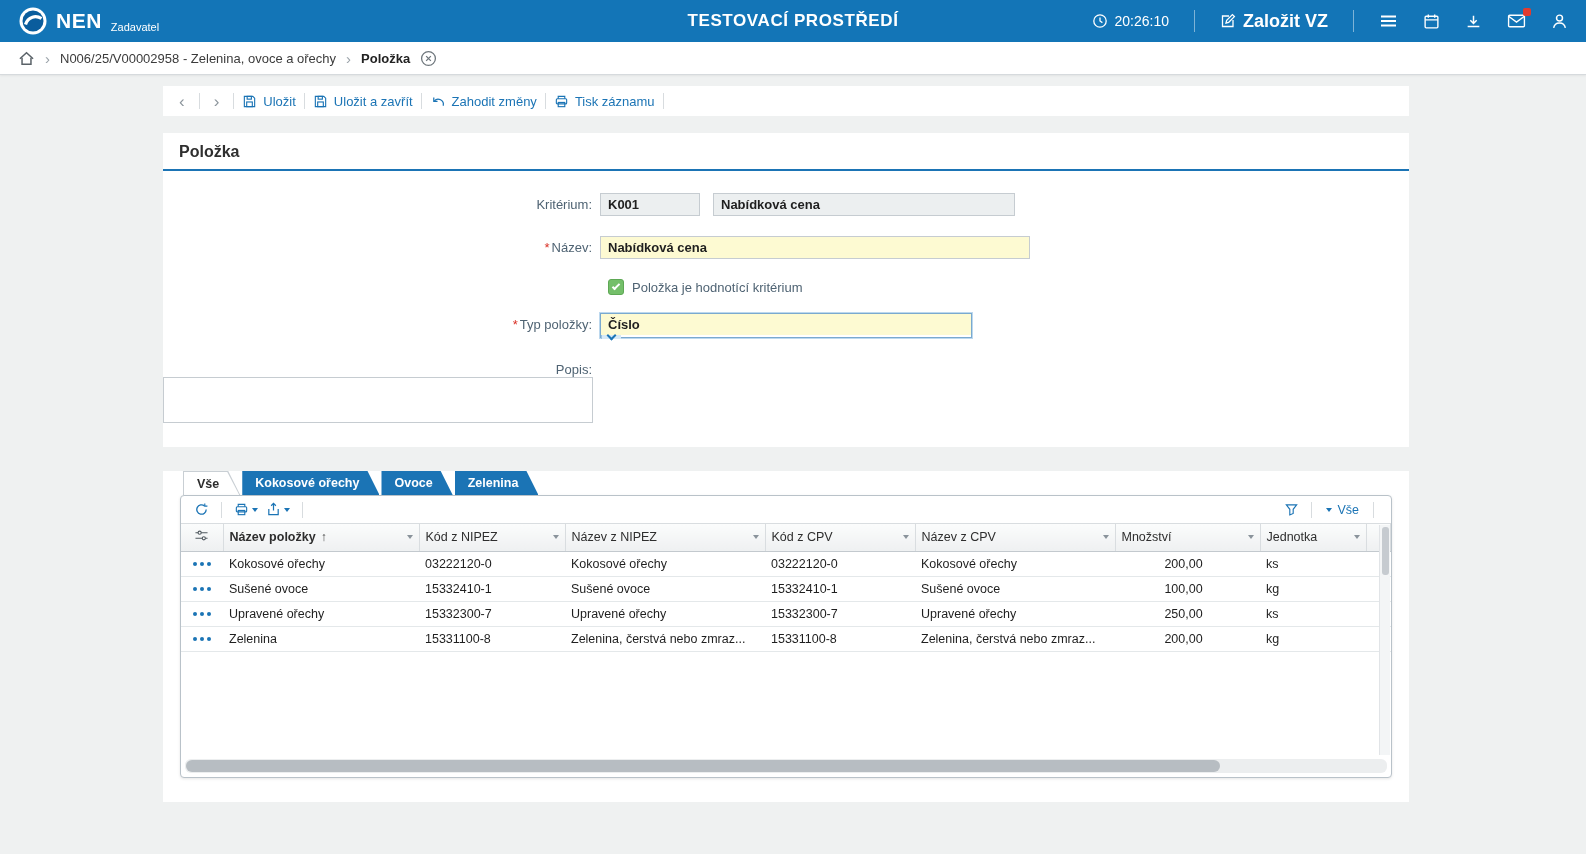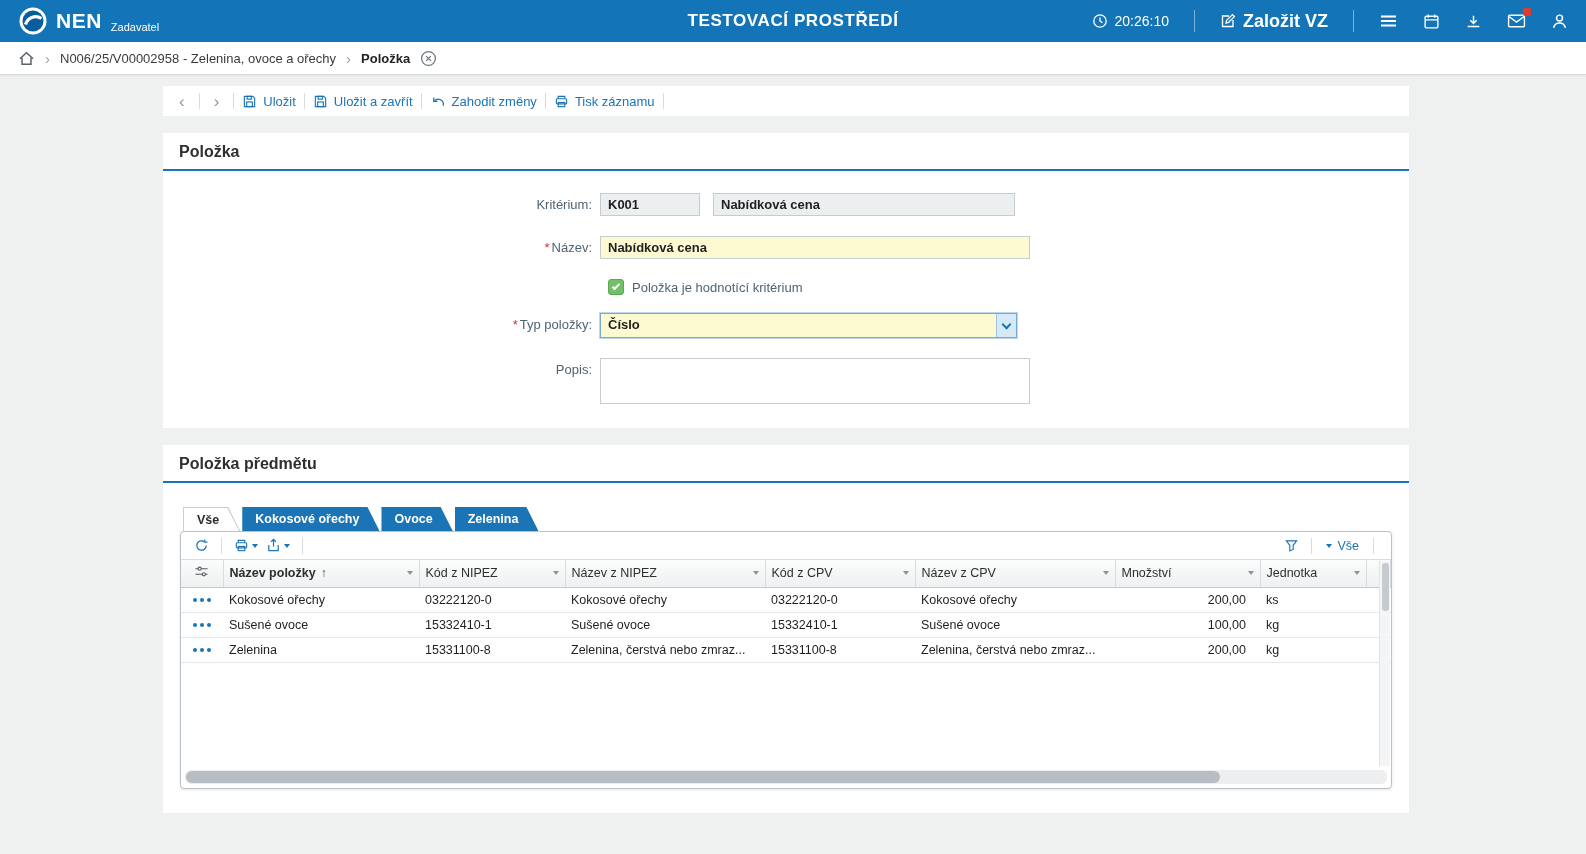--- a/index.html
+++ b/index.html
@@ -49,21 +49,21 @@
   .flabel { width:437px; text-align:right; padding-right:8px; color:#4f6373; padding-top:4px; }
   .req { color:#d93025; margin-right:2px; }
   .input { border:1px solid #c6ccd1; background:#eceff0; padding:3px 7px; font-weight:bold; font-size:13px; color:#1f1f1f; height:23px; }
   .input.yellow { background:#fdfad2; }
   .w-code { width:100px; margin-right:13px; }
   .w-name { width:302px; }
   .w-full { width:430px; }
   .chkrow { margin-left:445px; display:flex; align-items:center; gap:8px; color:#4f6373; margin-bottom:18px; }
   .chk { width:16px; height:16px; background:#74bf6a; border:1px solid #5ea855; border-radius:3px; position:relative; cursor:pointer; }
   .chk i { position:absolute; left:3px; top:4px; width:8px; height:4px; border-left:2px solid #fff; border-bottom:2px solid #fff; transform:rotate(-45deg); }
-  .select { width:417px; height:25px; display:flex; border:1px solid #7aa9cf; box-shadow:0 0 0 1px #bcd8ee; cursor:pointer; }
+  .select { width:372px; height:25px; display:flex; border:1px solid #7aa9cf; box-shadow:0 0 0 1px #bcd8ee; cursor:pointer;flex-direction:column; }
   .select .val { flex:1; background:#fdfad2; padding:3px 7px; font-weight:bold; color:#1f1f1f; }
   .select .arrow { width:20px; background:#d6e9f7; border-left:1px solid #9cc3e0; display:flex; align-items:center; justify-content:center; }
   .chev-down { width:7px; height:7px; border-right:2px solid #1b74b5; border-bottom:2px solid #1b74b5; transform:rotate(45deg); margin-top:-3px; }
   textarea.popis { width:430px; height:46px; border:1px solid #c6ccd1; background:#fff; resize:none; font-family:"Liberation Sans", sans-serif; font-size:13px; padding:4px 6px; }
 
   
   .tabsrow { display:flex; align-items:flex-end; margin:24px 0 0 20px; height:24px; }
   .tab { height:24px; background:#1b74b5; color:#fff; font-weight:bold; font-size:12.5px; padding:0 20px 0 13px; display:flex; align-items:center; clip-path:polygon(0 0, calc(100% - 12px) 0, 100% 100%, 0 100%); margin-right:2px; cursor:pointer; }
   .tab.active { background:#c9cfd4; color:#2c2c2c; position:relative; padding:0; }
   .tab.active .tab-inner { background:#fff; clip-path:polygon(0 0, calc(100% - 12px) 0, 100% 100%, 0 100%); height:23px; margin:1px 1px 0 1px; display:flex; align-items:center; padding:0 20px 0 13px; }
@@ -79,21 +79,21 @@
   .tri.blue { border-top-color:#1b74b5; }
 
   table.grid { width:100%; border-collapse:collapse; table-layout:fixed; }
   table.grid th { background:linear-gradient(#fbfcfc,#eef0f1); border-right:1px solid #d9dde0; border-bottom:1px solid #c3c9ce; padding:5px 6px; font-size:12.5px; font-weight:normal; color:#2e2e2e; text-align:left; height:27px; }
   table.grid th .h { display:flex; align-items:center; gap:5px; }
   table.grid th .h .lbl-b { font-weight:bold; }
   table.grid th .h .grow { flex:1; }
   table.grid th.c-act-h { text-align:center; }
   .sortarr { color:#444; font-size:12px; }
   table.grid td { padding:4px 6px; font-size:12.5px; color:#1f1f1f; border-bottom:1px solid #e4e8ea; height:25px; white-space:nowrap; overflow:hidden; text-overflow:ellipsis; }
-  table.grid td.num { text-align:right; padding-right:14px; }
+  table.grid td.num { text-align:center; padding-right:14px; }
   table.grid td.c-act { text-align:center; cursor:pointer; }
   table.grid td.c-act i { display:inline-block; width:4px; height:4px; border-radius:50%; background:#1b74b5; margin:0 1.5px; vertical-align:middle; }
   .grid-spacer { height:105px; }
   .hscroll { height:14px; margin:2px 4px 4px 4px; background:#eceeef; border-radius:6px; position:relative; cursor:pointer; }
   .hscroll .thumb { position:absolute; left:1px; top:1px; bottom:1px; width:86%; background:#b7bdc2; border-radius:6px; }
   .vscroll { position:absolute; top:29px; right:1px; bottom:22px; width:11px; background:#f3f5f6; border-left:1px solid #e1e4e7; cursor:pointer; }
   .vscroll .thumb { width:7px; margin:2px auto 0 auto; height:48px; background:#c6cbd0; border-radius:3px; }
   .card-bottom-pad { height:24px; }
 </style>
 </head>
@@ -238,29 +238,28 @@
       </div>
       <div class="frow">
         <div class="flabel"><span class="req">*</span><span>Typ položky:</span></div>
         <div class="select">
           <span class="val">Číslo</span>
           <span class="arrow">
               <span class="chev-down"></span>
             </span>
         </div>
       </div>
-      <div class="frow" style="margin-bottom:0;">
+      <div class="frow" style="margin-bottom:0;flex-direction:column;">
         <div class="flabel">Popis:</div>
         <textarea class="popis" style=""></textarea>
       </div>
     </div>
   </div>
 
   <div class="card">
-    <div class="card-head">Položka předmětu</div>
 
     <div class="tabsrow">
       <div class="tab active">
           <span class="tab-inner">Vše</span>
         </div>
       <div class="tab">Kokosové ořechy</div>
       <div class="tab">Ovoce</div>
       <div class="tab">Zelenina</div>
     </div>
 
@@ -397,20 +396,31 @@
               <td>15332410-1</td>
               <td>Sušené ovoce</td>
               <td>15332410-1</td>
               <td>Sušené ovoce</td>
               <td class="num">100,00</td>
               <td>kg</td>
               <td></td>
             </tr>
             <tr>
               <td class="c-act"><i></i><i></i><i></i></td>
+              <td>Upravené ořechy</td>
+              <td>15332300-7</td>
+              <td>Upravené ořechy</td>
+              <td>15332300-7</td>
+              <td>Upravené ořechy</td>
+              <td class="num">250,00</td>
+              <td>ks</td>
+              <td></td>
+            </tr>
+            <tr>
+              <td class="c-act"><i></i><i></i><i></i></td>
               <td>Zelenina</td>
               <td>15331100-8</td>
               <td>Zelenina, čerstvá nebo zmraz...</td>
               <td>15331100-8</td>
               <td>Zelenina, čerstvá nebo zmraz...</td>
               <td class="num">200,00</td>
               <td>kg</td>
               <td></td>
             </tr>
           </tbody>

